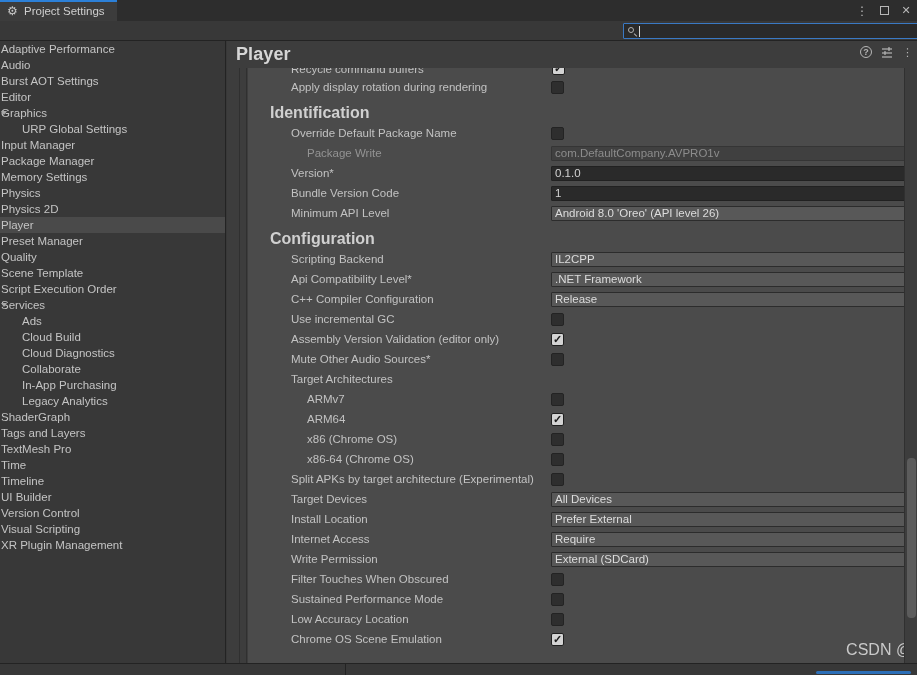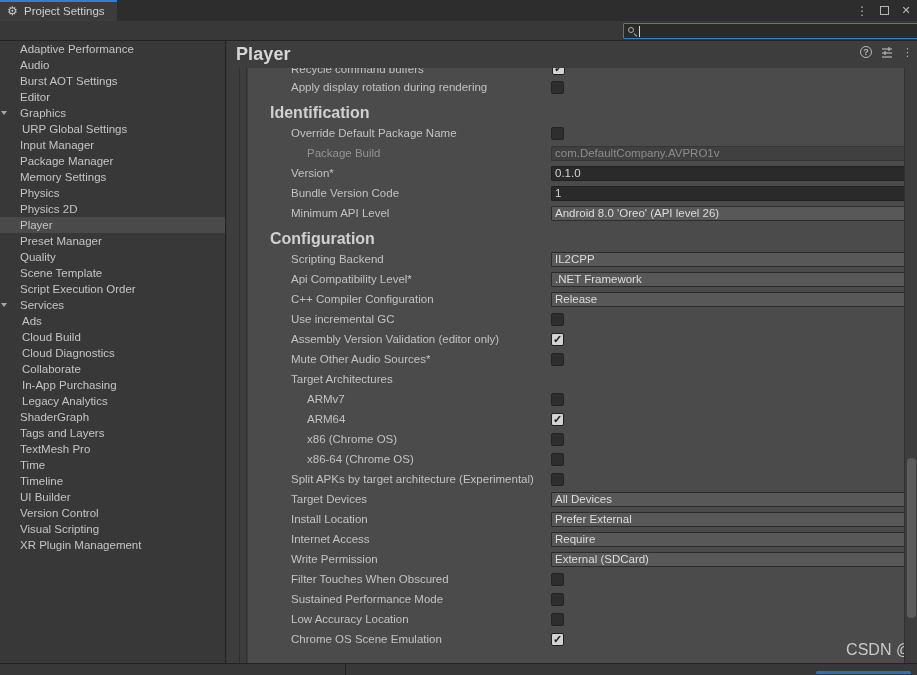--- a/index.html
+++ b/index.html
@@ -126,21 +126,21 @@
     border-right: 1px solid #232323;
     box-sizing: border-box;
     overflow: hidden;
   }
   .side-item {
     position: relative;
     height: 16px;
     display: flex; align-items: center;
     font-size: 11.5px;
     color: #c4c4c4;
-    padding-left: 20px;
+    padding-left: 1px;
     white-space: nowrap;
     box-sizing: border-box;
   }
   .side-item.indent { padding-left: 22px; }
   .side-item.selected { background: #4a4a4a; }
   .side-item .arrow {
     position: absolute;
     left: 1px; top: 50%;
     margin-top: -2px;
     width: 0; height: 0;
@@ -534,21 +534,21 @@
             <div class="row">
               <span class="row-label section-head">Identification</span>
             </div>
             <div class="row">
               <span class="row-label lab-i1">Override Default Package Name</span>
               <span class="field-col">
                 <span class="checkbox"></span>
               </span>
             </div>
             <div class="row">
-              <span class="row-label lab-i2 dim">Package Build</span>
+              <span class="row-label lab-i2 dim">Package Write</span>
               <span class="field-col">
                 <span class="textfield readonly">
                   <span>com.DefaultCompany.AVPRO1v</span>
                 </span>
               </span>
             </div>
             <div class="row">
               <span class="row-label lab-i1">Version*</span>
               <span class="field-col">
                 <span class="textfield">

